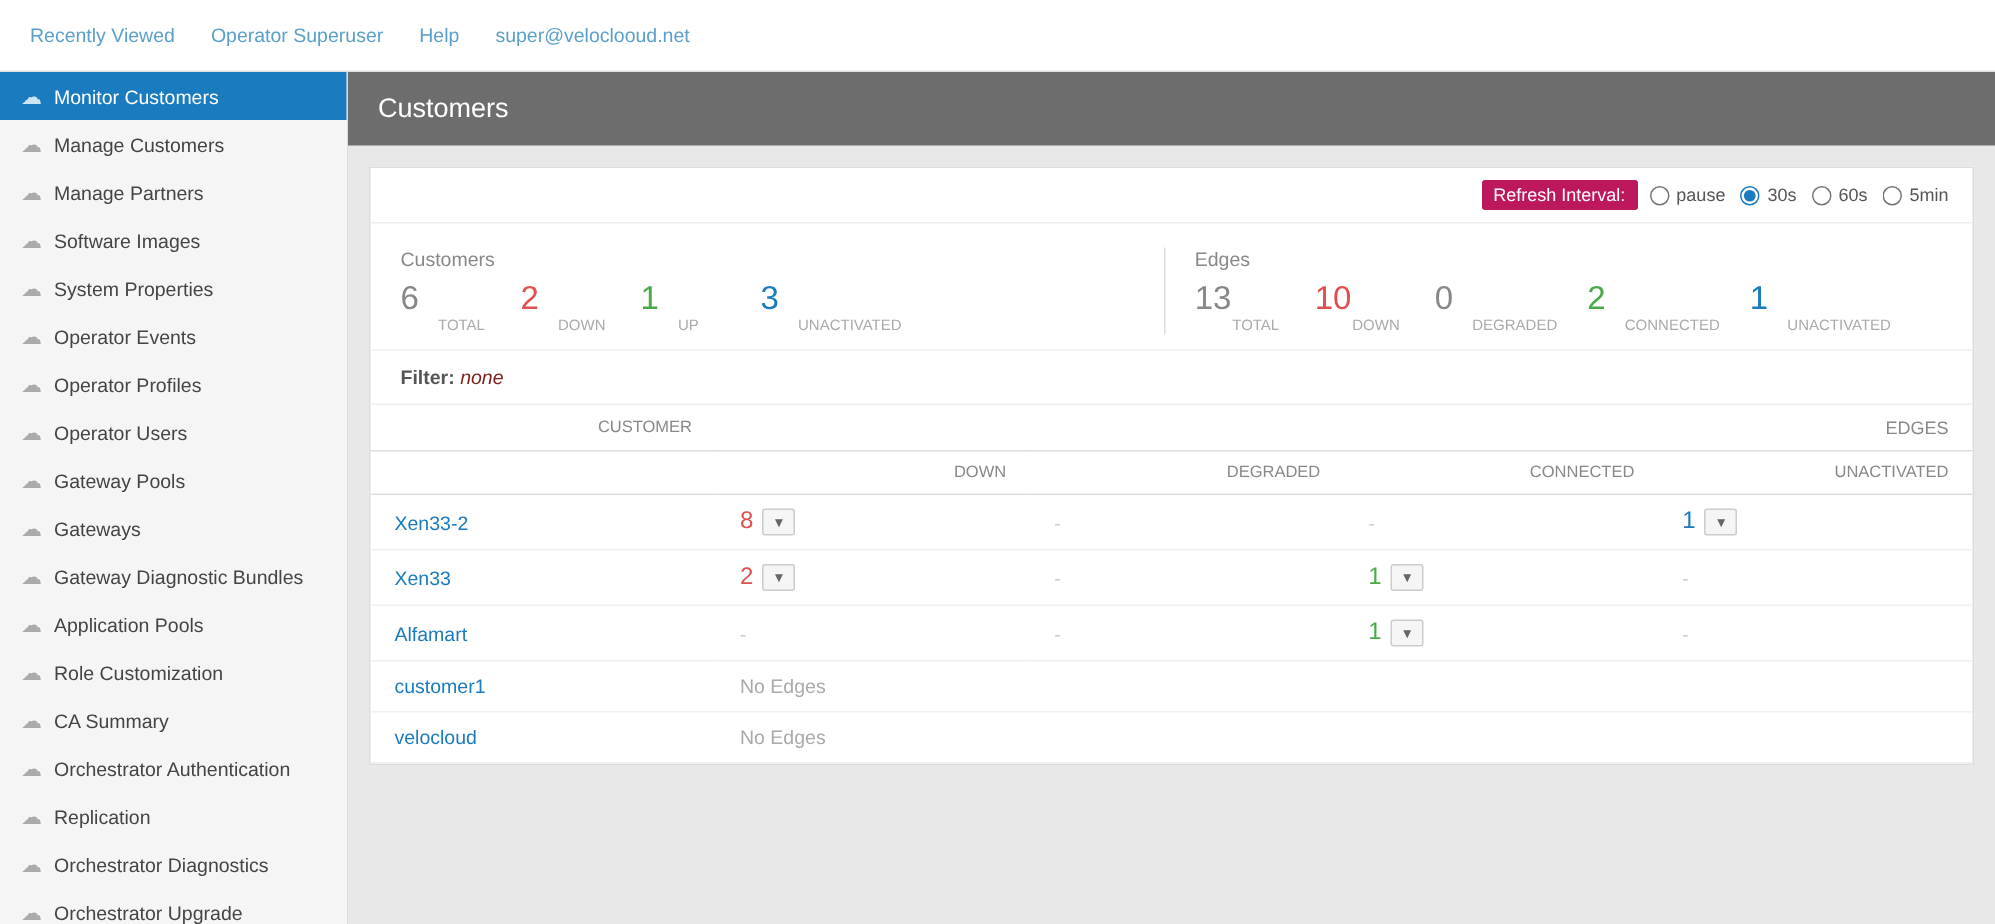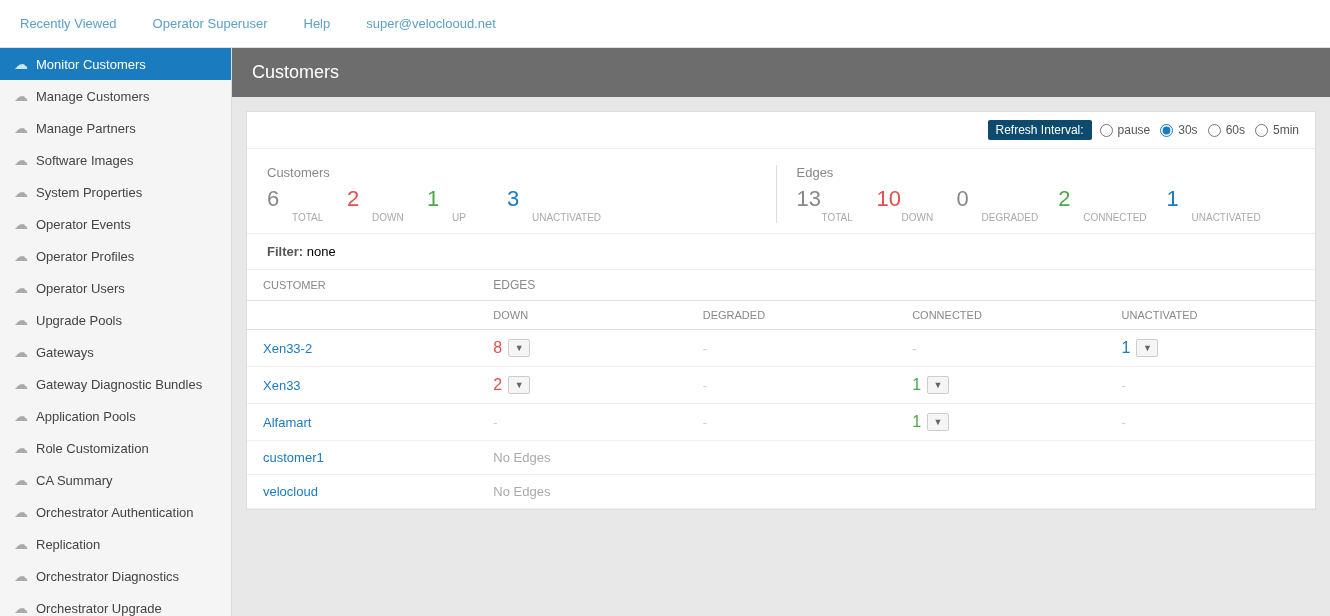--- a/index.html
+++ b/index.html
@@ -13,21 +13,21 @@
       align-items: center;
       justify-content: space-between;
       padding: 0 20px;
       border-bottom: 1px solid #ddd;
       flex-shrink: 0;
     }
     #logo-area {
       display: flex;
       align-items: center;
     }
-    .header-nav { display: flex; gap: 36px; align-items: center; }
+    .header-nav { display: flex; gap: 24px; align-items: center; }
     .header-nav a {
       color: #5aa0c8;
       text-decoration: none;
       font-size: 13px;
     }
 
     
     #layout {
       display: flex;
       flex: 1;
@@ -104,21 +104,21 @@
     }
     .refresh-bar label {
       display: flex;
       align-items: center;
       gap: 5px;
       font-size: 12px;
       color: #555;
       cursor: pointer;
     }
     .refresh-interval-label {
-      background: #0c4a6e;
+      background: #be185d;
       color: #fff;
       padding: 3px 8px;
       font-size: 12px;
       border-radius: 2px;
     }
 
     
     .stats-section {
       display: flex;
       padding: 16px 20px 10px;
@@ -167,34 +167,34 @@
     }
 
     
     .filter-row {
       padding: 10px 20px;
       border-bottom: 1px solid #eee;
       font-size: 13px;
       color: #555;
     }
     .filter-row span.filter-label { font-weight: bold; }
-    .filter-row span.filter-value { color: #000000; }
+    .filter-row span.filter-value { color: #7f1d1d; font-style: italic; }
 
     
     .data-table {
       width: 100%;
       border-collapse: collapse;
       font-size: 13px;
     }
     .data-table thead tr {
       border-bottom: 1px solid #ddd;
     }
     .data-table thead th {
       padding: 8px 16px;
-      text-align: left;
+      text-align: right;
       font-weight: normal;
       color: #888;
       font-size: 11px;
       text-transform: uppercase;
     }
     .data-table tbody tr {
       border-bottom: 1px solid #f0f0f0;
     }
     .data-table td {
       padding: 9px 16px;
@@ -291,21 +291,21 @@
       <div class="sidebar-item">
         <span class="cloud-icon">☁</span>
         <span>Operator Profiles</span>
       </div>
       <div class="sidebar-item">
         <span class="cloud-icon">☁</span>
         <span>Operator Users</span>
       </div>
       <div class="sidebar-item">
         <span class="cloud-icon">☁</span>
-        <span>Upgrade Pools</span>
+        <span>Gateway Pools</span>
       </div>
       <div class="sidebar-item">
         <span class="cloud-icon">☁</span>
         <span>Gateways</span>
       </div>
       <div class="sidebar-item">
         <span class="cloud-icon">☁</span>
         <span>Gateway Diagnostic Bundles</span>
       </div>
       <div class="sidebar-item">

